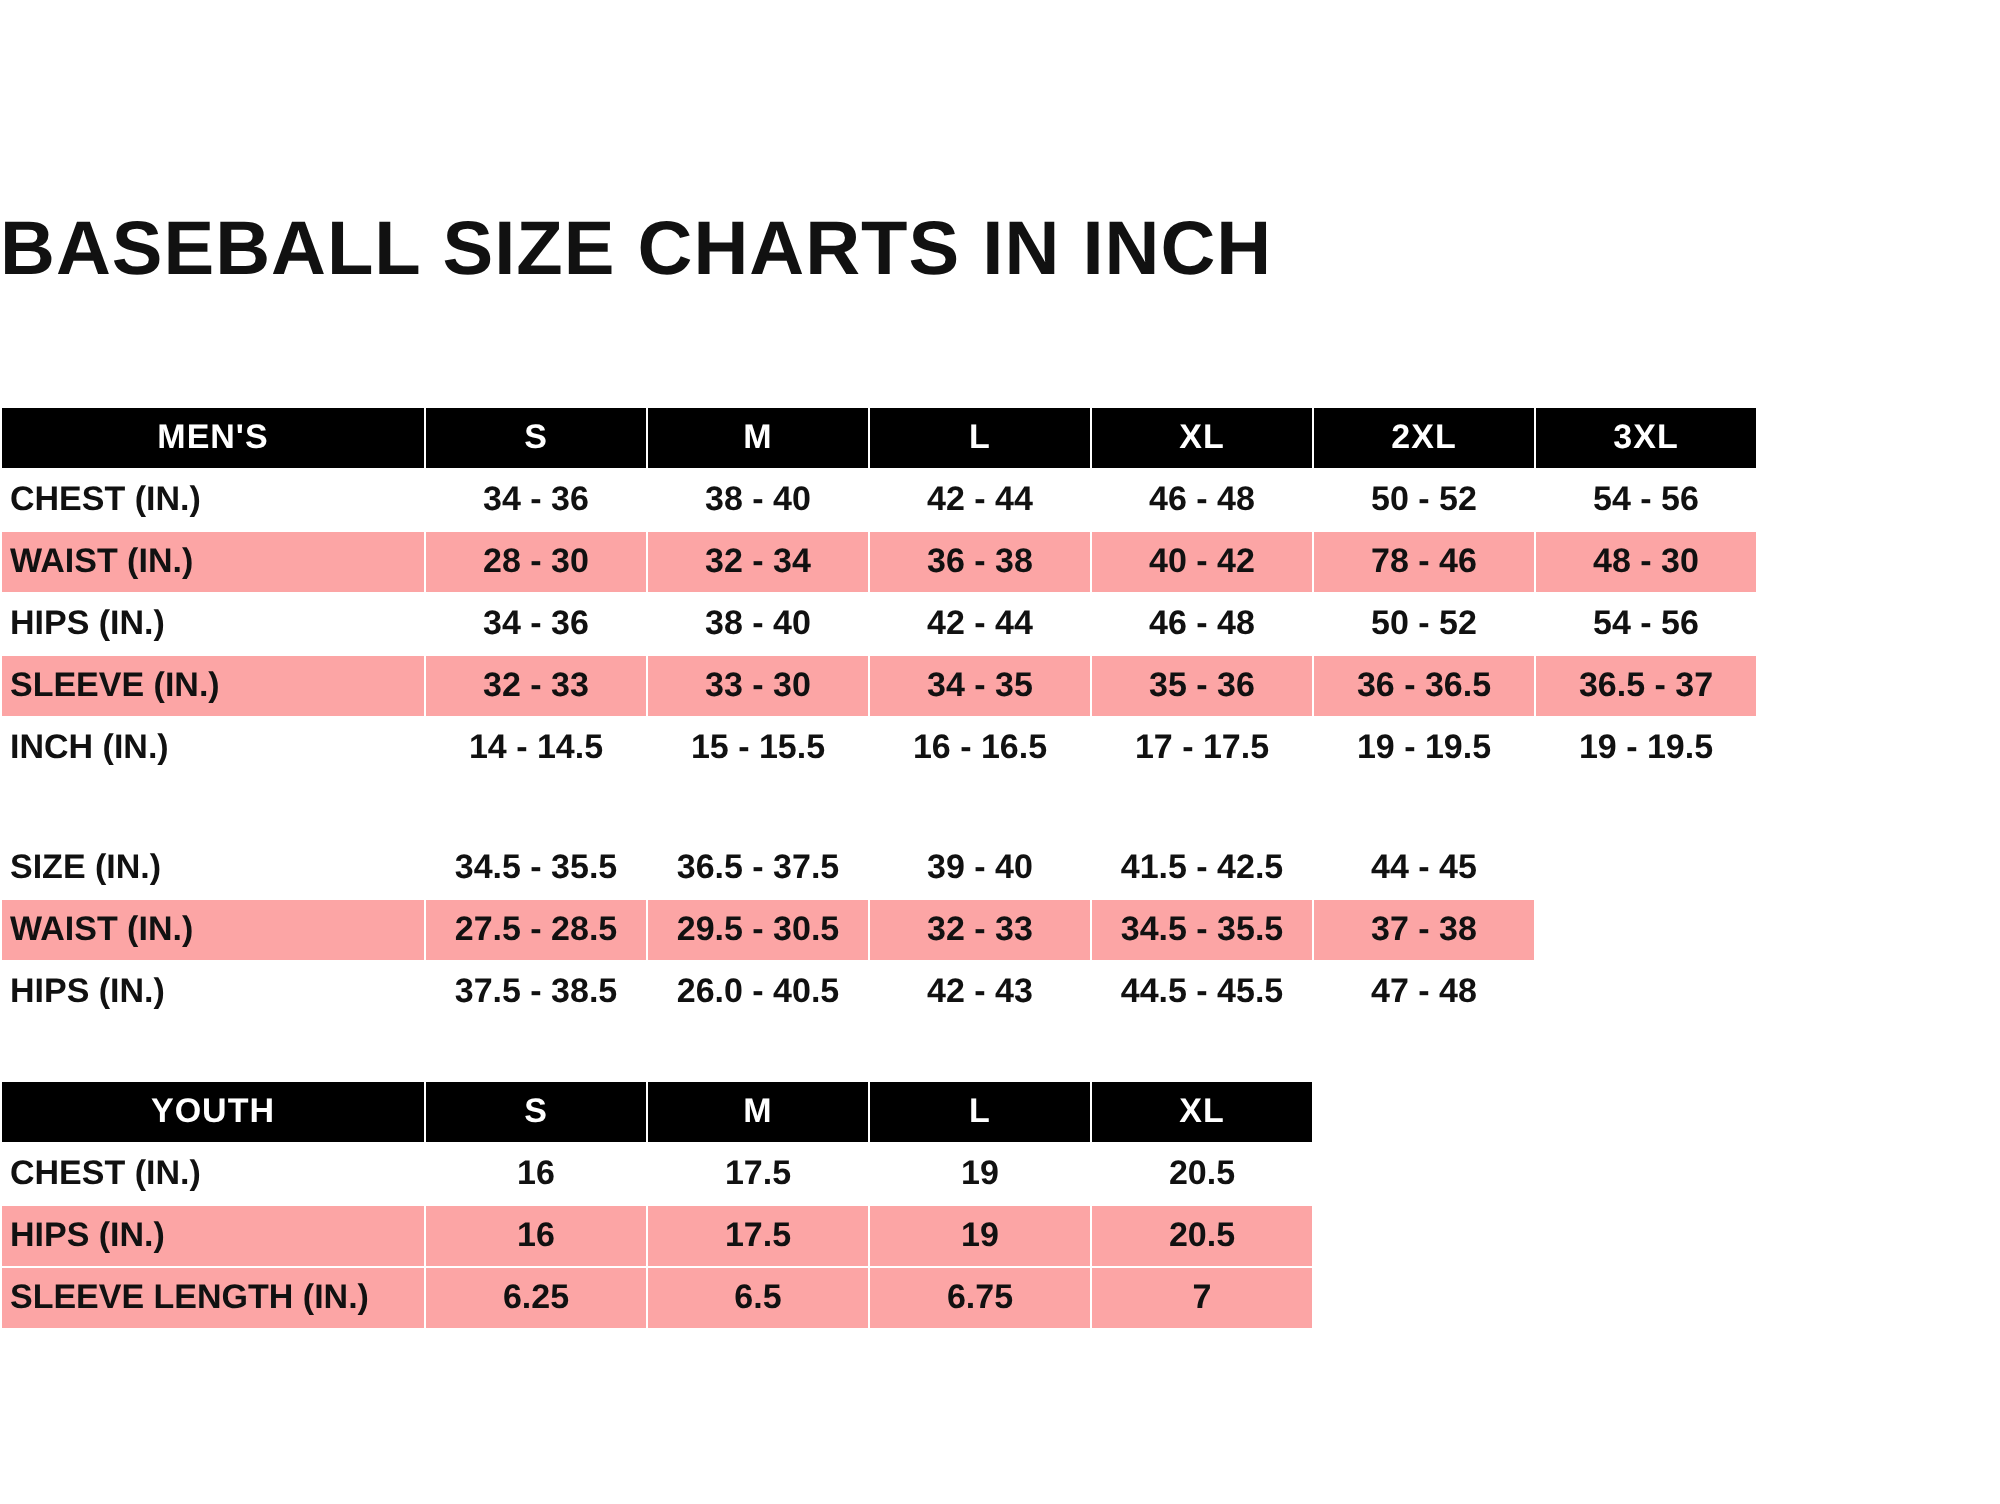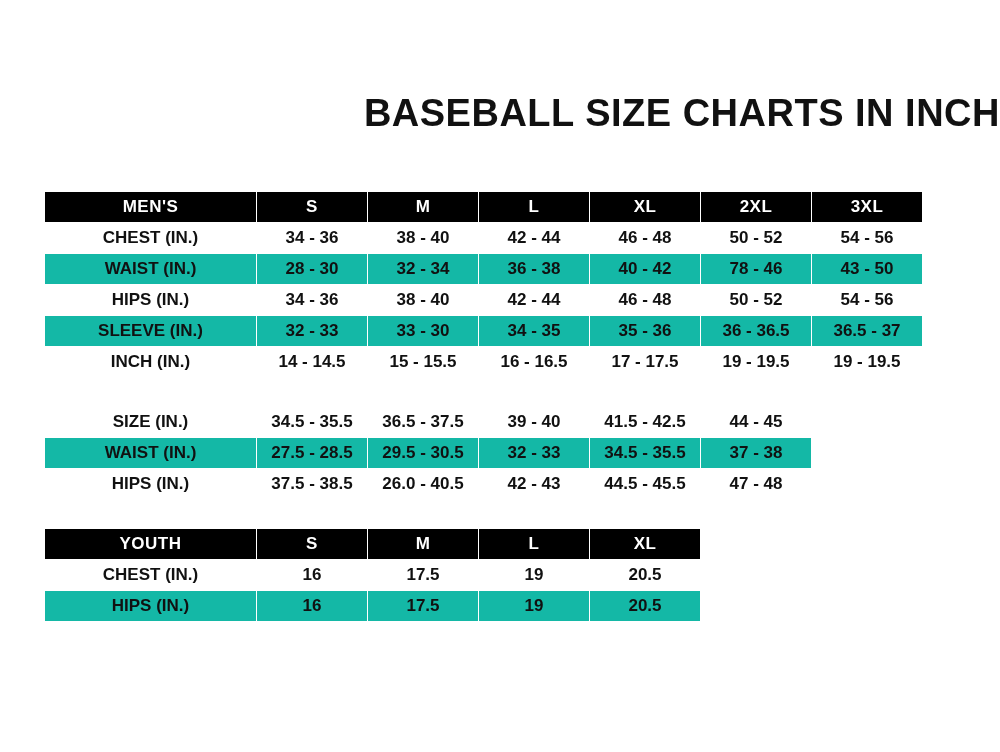--- a/index.html
+++ b/index.html
@@ -14,31 +14,30 @@
     color: #111111;
     overflow: hidden;
   }
   .page {
     position: relative;
     width: 1000px;
     height: 752px;
     background: #ffffff;
   }
   .title {
-    text-align: right;
+    text-align: left;
     font-size: 38px;
     font-weight: bold;
     letter-spacing: 0.5px;
     color: #111111;
     padding-top: 92px;
-    margin: 0 0 0 0;
+    margin: 12px 0 0 0;
   }
   .tables {
     margin-top: 56px;
-    padding-left: 44px;
   }
   table {
     border-collapse: collapse;
     table-layout: fixed;
     margin-bottom: 28px;
   }
   table td, table th {
     border: 1px solid #ffffff;
     font-size: 17px;
     font-weight: bold;
@@ -55,25 +54,25 @@
     letter-spacing: 0.5px;
   }
   .hdr .label-cell {
     text-align: center;
   }
   .row-a td {
     background: #ffffff;
     color: #111111;
   }
   .row-b td {
-    background: #14b8a6;
+    background: #fca5a5;
     color: #111111;
   }
   .label-cell {
-    text-align: center;
+    text-align: left;
   }
   
   .t-men .c-label { width: 212px; }
   .t-men .c-val { width: 111px; }
 
   .t-women .c-label { width: 212px; }
   .t-women .c-val { width: 111px; }
 
   .t-youth .c-label { width: 212px; }
   .t-youth .c-val { width: 111px; }
@@ -116,21 +115,21 @@
           <td>50 - 52</td>
           <td>54 - 56</td>
         </tr>
         <tr class="row-b">
           <td class="label-cell">WAIST (IN.)</td>
           <td>28 - 30</td>
           <td>32 - 34</td>
           <td>36 - 38</td>
           <td>40 - 42</td>
           <td>78 - 46</td>
-          <td>43 - 50</td>
+          <td>48 - 30</td>
         </tr>
         <tr class="row-a">
           <td class="label-cell">HIPS (IN.)</td>
           <td>34 - 36</td>
           <td>38 - 40</td>
           <td>42 - 44</td>
           <td>46 - 48</td>
           <td>50 - 52</td>
           <td>54 - 56</td>
         </tr>
@@ -215,17 +214,24 @@
           <td>19</td>
           <td>20.5</td>
         </tr>
         <tr class="row-b">
           <td class="label-cell">HIPS (IN.)</td>
           <td>16</td>
           <td>17.5</td>
           <td>19</td>
           <td>20.5</td>
         </tr>
+        <tr class="row-b">
+          <td class="label-cell">SLEEVE LENGTH (IN.)</td>
+          <td>6.25</td>
+          <td>6.5</td>
+          <td>6.75</td>
+          <td>7</td>
+        </tr>
       </tbody>
     </table>
 
   </div>
 </div>
 
 </body></html>

